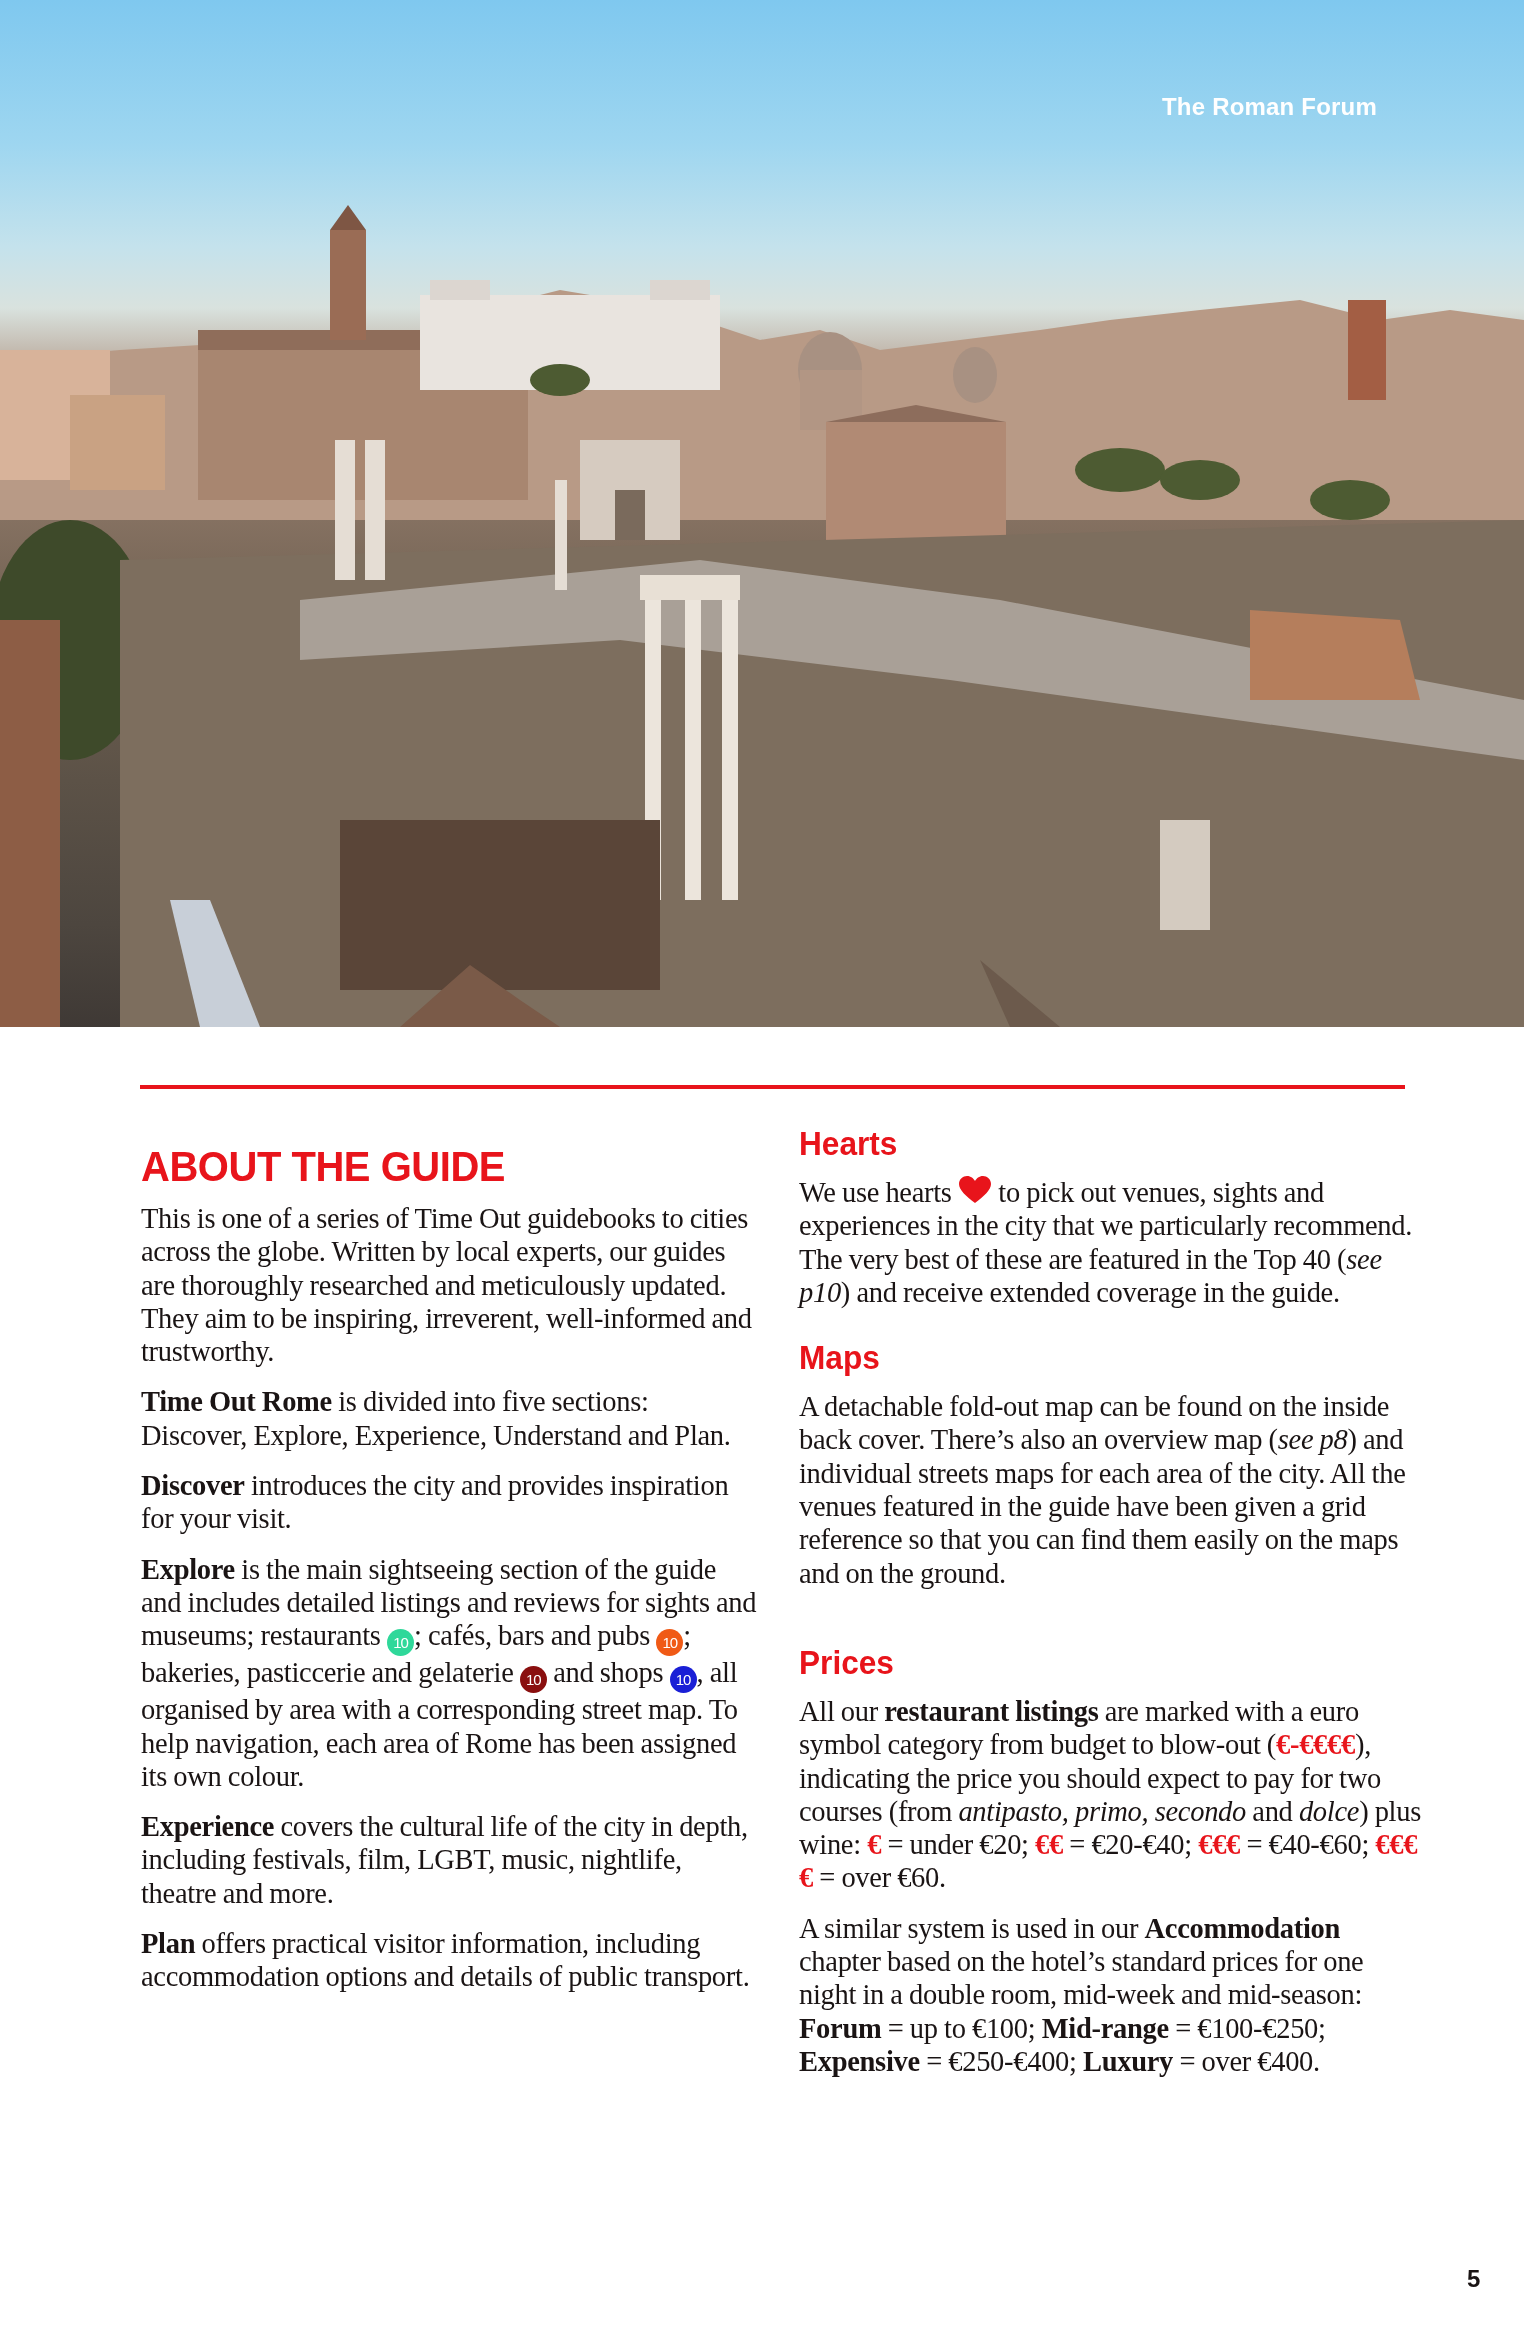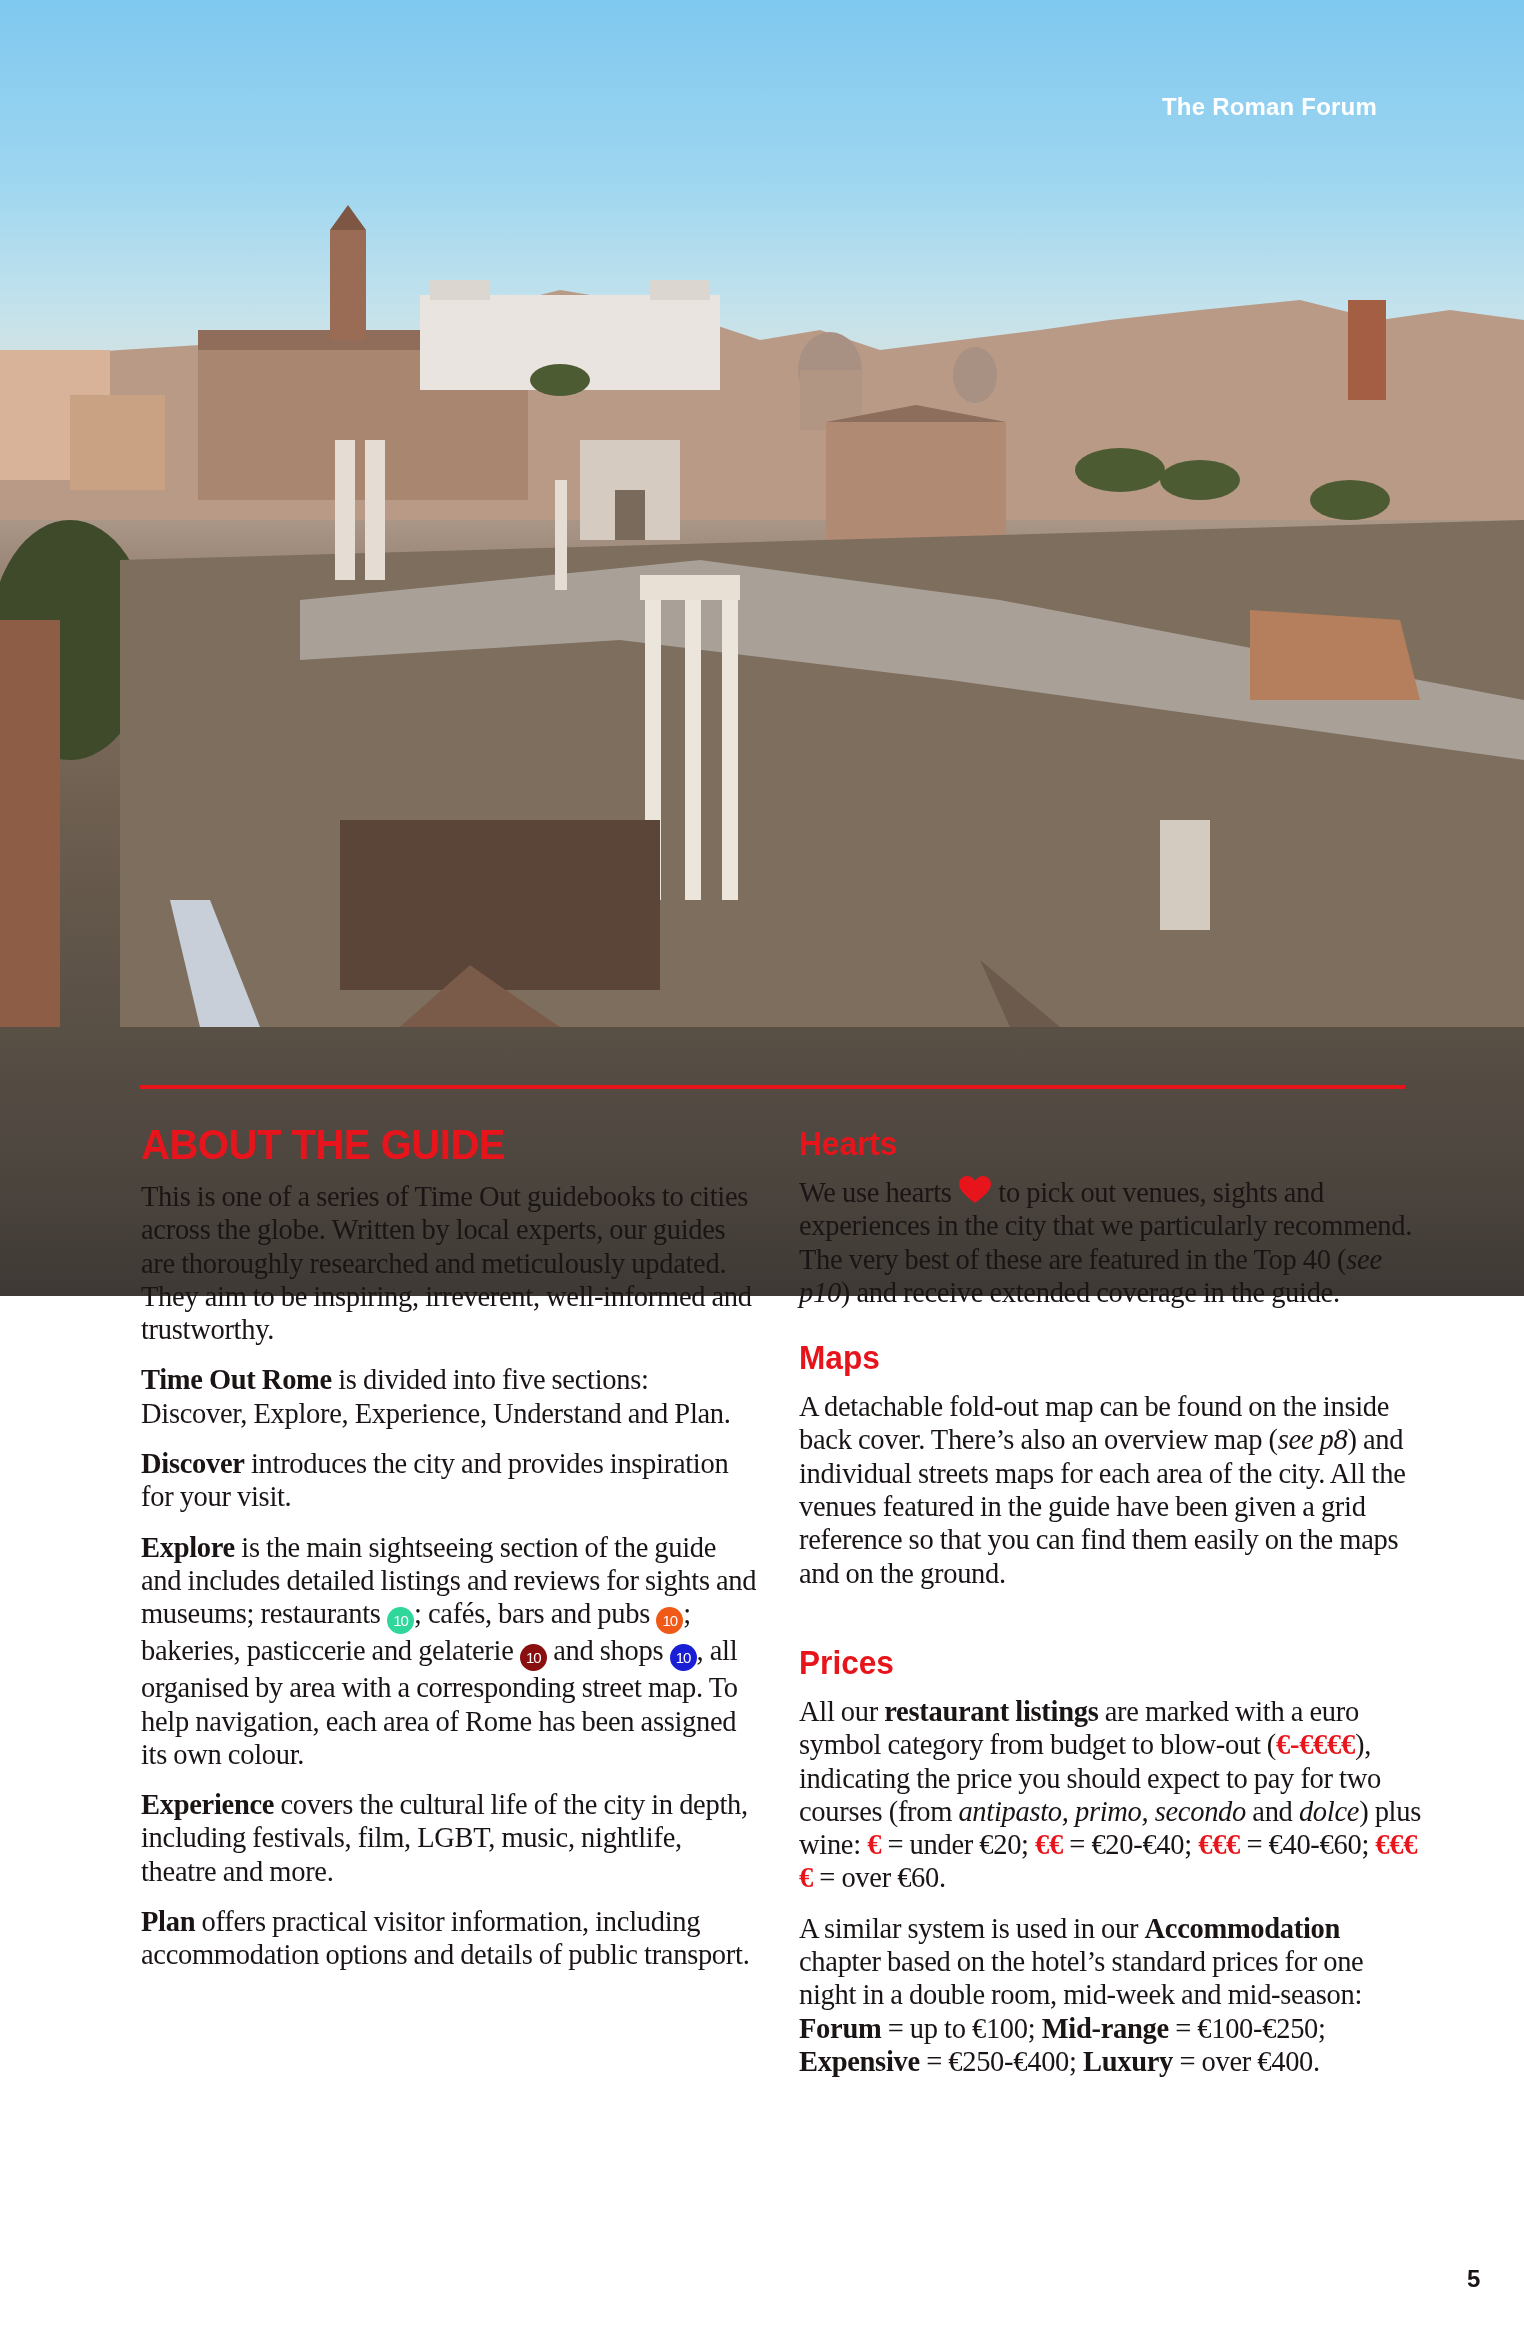--- a/index.html
+++ b/index.html
@@ -1,29 +1,29 @@
 <!DOCTYPE html>
 <html><head>
 <meta charset="utf-8">
 <style>
   html, body { margin:0; padding:0; }
   body { width:1524px; height:2339px; background:#ffffff; position:relative; overflow:hidden; font-family:"Liberation Serif", "DejaVu Serif", serif; color:#1a1414; }
 
   
-  .photo { position:absolute; left:0; top:0; width:1524px; height:1296px; overflow:hidden;
+  .photo { position:absolute; left:0; top:0; width:1524px; height:1027px; overflow:hidden;
     background: linear-gradient(180deg, #7fc8ef 0%, #9ed6f0 14%, #c4e2ec 24%, #d9e2de 30%, #b9a89a 36%, #8a7565 48%, #6e5f50 62%, #5c5247 76%, #4d463f 90%, #3f3935 100%); }
   .photo svg { position:absolute; left:0; top:0; }
   .caption { position:absolute; left:1162px; top:93px; font-family:"Liberation Sans", "DejaVu Sans", sans-serif; font-weight:bold; font-size:24px; color:#ffffff; letter-spacing:0.2px; }
 
   
   .rule { position:absolute; left:140px; top:1085px; width:1265px; height:4px; background:#e8141b; }
 
   
   .col { position:absolute; top:1118px; }
-  .col-left { left:141px; width:620px; }
+  .col-left { left:141px; width:620px;margin-top:22px; }
   .col-right { left:799px; width:625px; }
 
   .h-main { font-family:"Liberation Sans", "DejaVu Sans", sans-serif; font-weight:bold; color:#e8141b; font-size:43px; line-height:52px; margin:0 0 10px 0; letter-spacing:-0.5px; transform:scaleX(0.93); transform-origin:left; }
   .h-sub { font-family:"Liberation Sans", "DejaVu Sans", sans-serif; font-weight:bold; color:#e8141b; font-size:34px; line-height:42px; margin:0 0 12px 0; transform:scaleX(0.93); transform-origin:left; }
   .h-sub.first { margin-top:4px; }
 
   p.body { margin:0 0 17px 0; font-size:28.5px; line-height:33.3px; letter-spacing:-0.3px; word-spacing:-0.5px; }
   p.body b { font-weight:bold; }
   .section-gap { height:10px; }
   .section-gap-lg { height:34px; }

